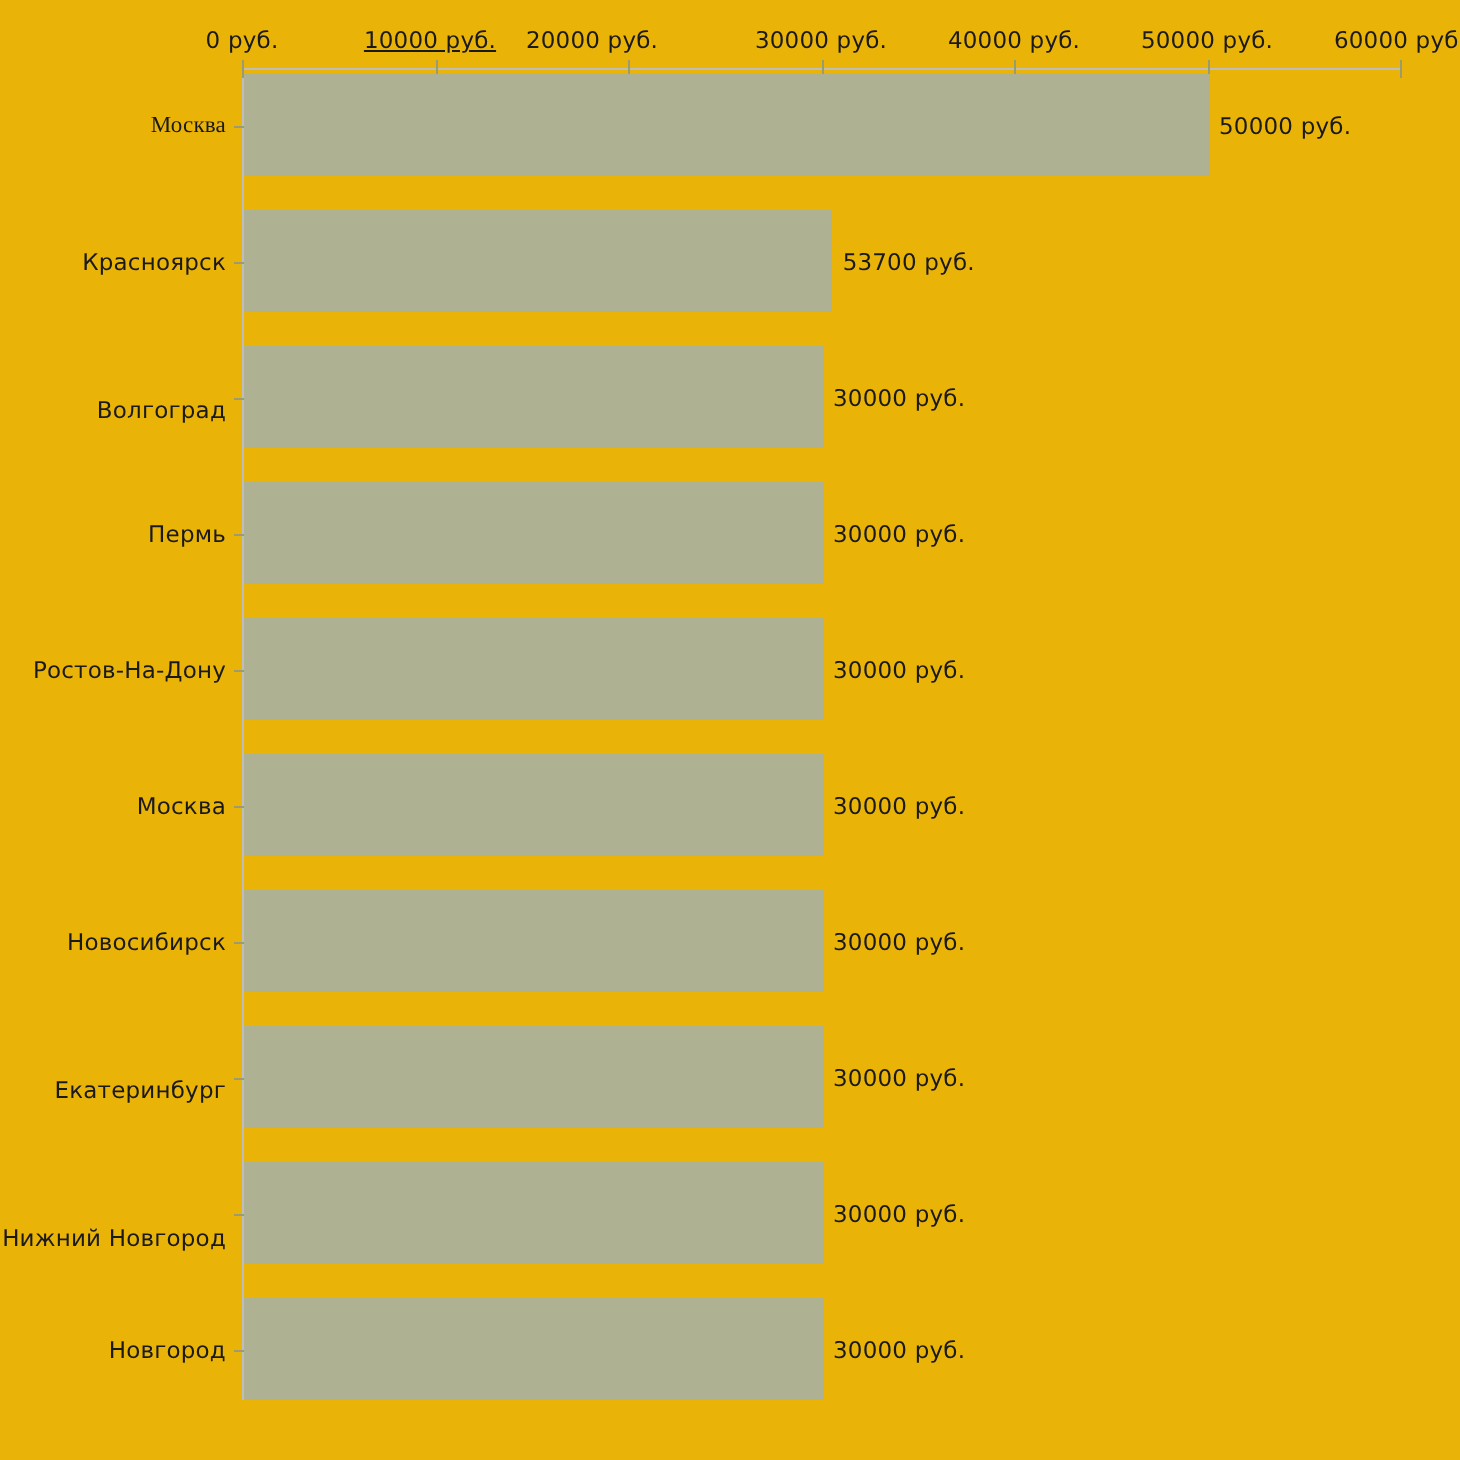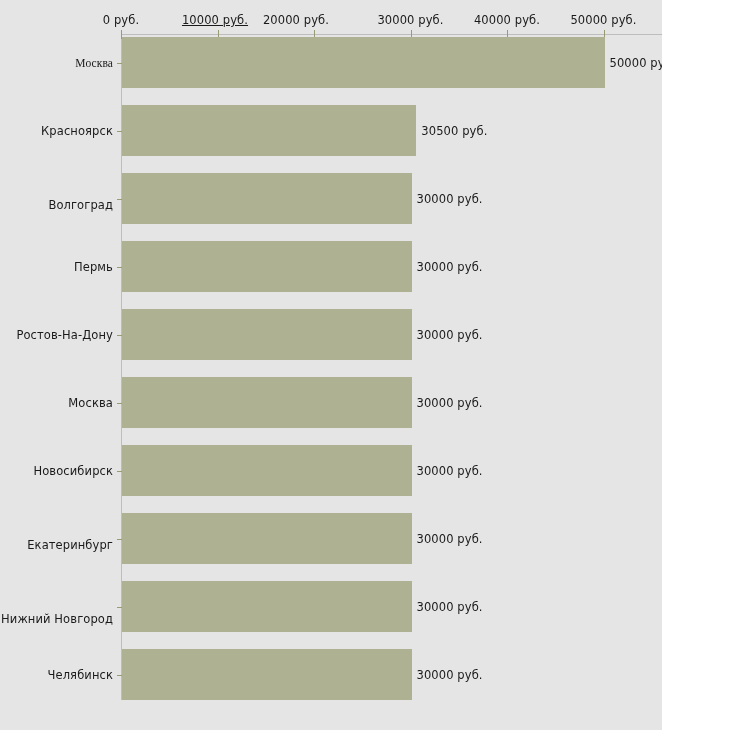--- a/index.html
+++ b/index.html
@@ -5,23 +5,23 @@
   html, body {
     margin: 0;
     padding: 0;
     background: #ffffff;
   }
   body {
     font-family: "DejaVu Sans", sans-serif;
   }
   #chart-root {
     position: relative;
-    width: 662px;
+    width: 730px;
     height: 730px;
-    background: #e5e5e5;
+    background: #eab308;
     overflow: hidden;
   }
   
   .plot-area {
     position: absolute;
     left: 0;
     top: 0;
     width: 730px;
     height: 730px;
   }
@@ -168,26 +168,26 @@
         <div class="cat-label-wrap" style="top: 470.5px;">
           <div class="cat-label" style="top: 0px;">Новосибирск</div>
         </div>
         <div class="cat-label-wrap" style="top: 538.5px;">
           <div class="cat-label" style="top: 6px;">Екатеринбург</div>
         </div>
         <div class="cat-label-wrap" style="top: 606.5px;">
           <div class="cat-label" style="top: 12px; margin-left: 28px;">Нижний Новгород</div>
         </div>
         <div class="cat-label-wrap" style="top: 674.5px;">
-          <div class="cat-label" style="top: 0px;">Челябинск</div>
+          <div class="cat-label" style="top: 0px;">Новгород</div>
         </div>
       </div>
     <div id="values-layer">
         <div class="bar-value" style="left: 609.5px; top: 62.5px;">50000 руб.</div>
-        <div class="bar-value" style="left: 421.325px; top: 130.5px;">30500 руб.</div>
+        <div class="bar-value" style="left: 421.325px; top: 130.5px;">53700 руб.</div>
         <div class="bar-value" style="left: 416.5px; top: 198.5px;">30000 руб.</div>
         <div class="bar-value" style="left: 416.5px; top: 266.5px;">30000 руб.</div>
         <div class="bar-value" style="left: 416.5px; top: 334.5px;">30000 руб.</div>
         <div class="bar-value" style="left: 416.5px; top: 402.5px;">30000 руб.</div>
         <div class="bar-value" style="left: 416.5px; top: 470.5px;">30000 руб.</div>
         <div class="bar-value" style="left: 416.5px; top: 538.5px;">30000 руб.</div>
         <div class="bar-value" style="left: 416.5px; top: 606.5px;">30000 руб.</div>
         <div class="bar-value" style="left: 416.5px; top: 674.5px;">30000 руб.</div>
       </div>
 

